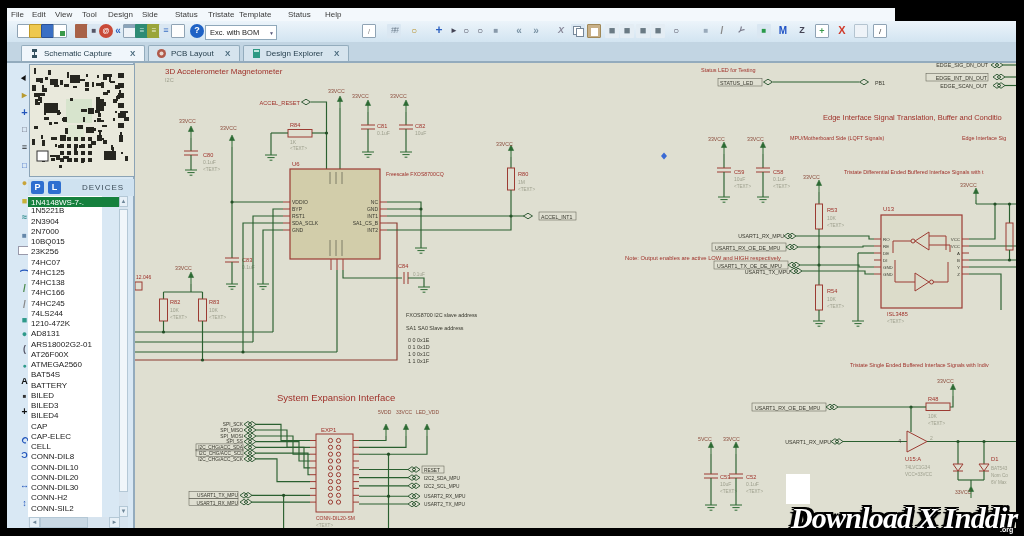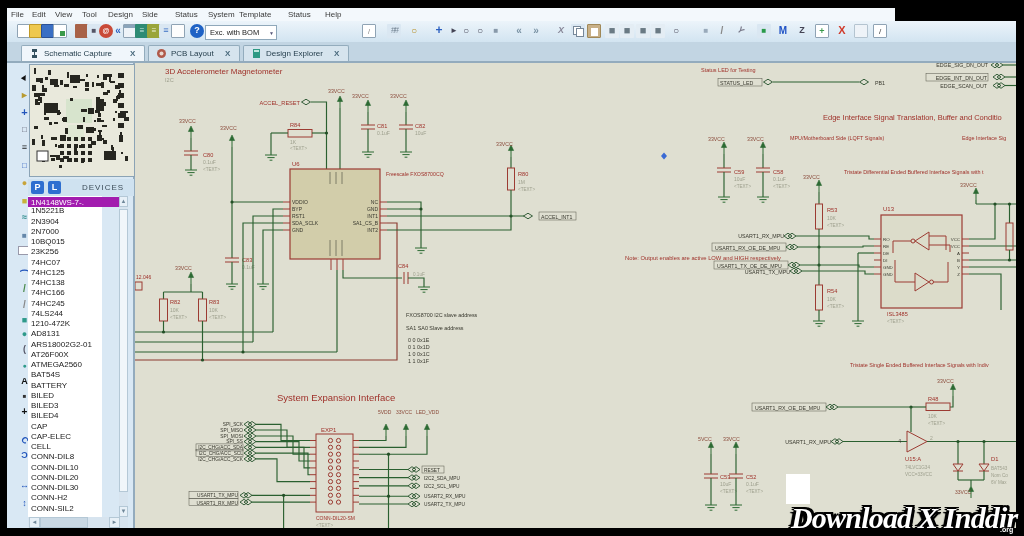--- a/index.html
+++ b/index.html
@@ -22,21 +22,21 @@
 
 #preview{left:29px;top:64px;width:104px;height:111px;background:#e9e9dc;border:1px solid #8ba3b5;}
 
 #devhdr{left:28px;top:179px;width:106px;height:17px;background:#cfe2f0;}
 .plbtn{position:absolute;top:2px;width:13px;height:13px;background:#2f6fd0;border-radius:2px;color:#fff;
  font-size:9px;font-weight:bold;text-align:center;line-height:13px;}
 #devhdr .lbl{position:absolute;left:54px;top:4px;font-size:8px;color:#3c4c58;letter-spacing:1px;}
 
 #devlist{left:28px;top:196px;width:74px;height:321px;background:#fff;overflow:hidden;}
 #devlist .rows{position:absolute;left:3px;top:0px;font-size:8px;line-height:10.25px;color:#1a1a1a;white-space:pre;}
-#selrow{left:28px;top:196.5px;width:91px;height:10px;background:#a21caf;}
+#selrow{left:28px;top:196.5px;width:91px;height:10px;background:#15803d;}
 #selrow span{position:absolute;left:3px;top:1px;font-size:8px;color:#fff;}
 
 #vsb{left:119px;top:196px;width:9px;height:321px;background:#d7e4ef;}
 #vsb .arr{position:absolute;left:0;width:9px;height:11px;background:#e7f0f7;border:1px solid #b4c8d6;box-sizing:border-box;color:#70889a;font-size:6px;text-align:center;line-height:9px;}
 #vsb .thumb{position:absolute;left:0px;top:13px;width:9px;height:283px;background:#f0f6fa;border:1px solid #b4c8d6;box-sizing:border-box;}
 #hsb{left:28px;top:517px;width:100px;height:11px;background:#d7e4ef;}
 #hsb .arr{position:absolute;top:0;width:11px;height:11px;background:#e7f0f7;border:1px solid #b4c8d6;box-sizing:border-box;color:#70889a;font-size:6px;text-align:center;line-height:9px;}
 #hsb .thumb{position:absolute;top:0px;left:12px;width:48px;height:11px;background:#c9d8e4;border:1px solid #b4c8d6;box-sizing:border-box;}
 #divider{left:133px;top:63px;width:2px;height:465px;background:#93abbd;}
 
@@ -57,21 +57,21 @@
 <body>
 <div id="stage">
   <div class="abs" id="menubar">
     <span style="left:4px">File</span>
       <span style="left:25px">Edit</span>
       <span style="left:48px">View</span>
     <span style="left:75px">Tool</span>
       <span style="left:101px">Design</span>
       <span style="left:135px">Side</span>
     <span style="left:168px">Status</span>
-      <span style="left:201px">System</span>
+      <span style="left:201px">Tristate</span>
       <span style="left:232px">Template</span>
     <span style="left:281px">Status</span>
       <span style="left:318px">Help</span>
   </div>
   <div class="abs" id="toolbar">
     <div class="tbi" style="left:10px;background:#fff;border:1px solid #8fa3b4;"></div>
     <div class="tbi" style="left:22px;background:#eec84e;border:1px solid #c09a28;"></div>
     <div class="tbi" style="left:34px;background:#3a6fc4;border:1px solid #2a5095;"></div>
     <div class="tbi" style="left:46px;background:#fff;border:1px solid #8fa3b4;">
         <i style="position:absolute;right:1px;bottom:1px;width:5px;height:5px;background:#3a9a4a;"></i>

